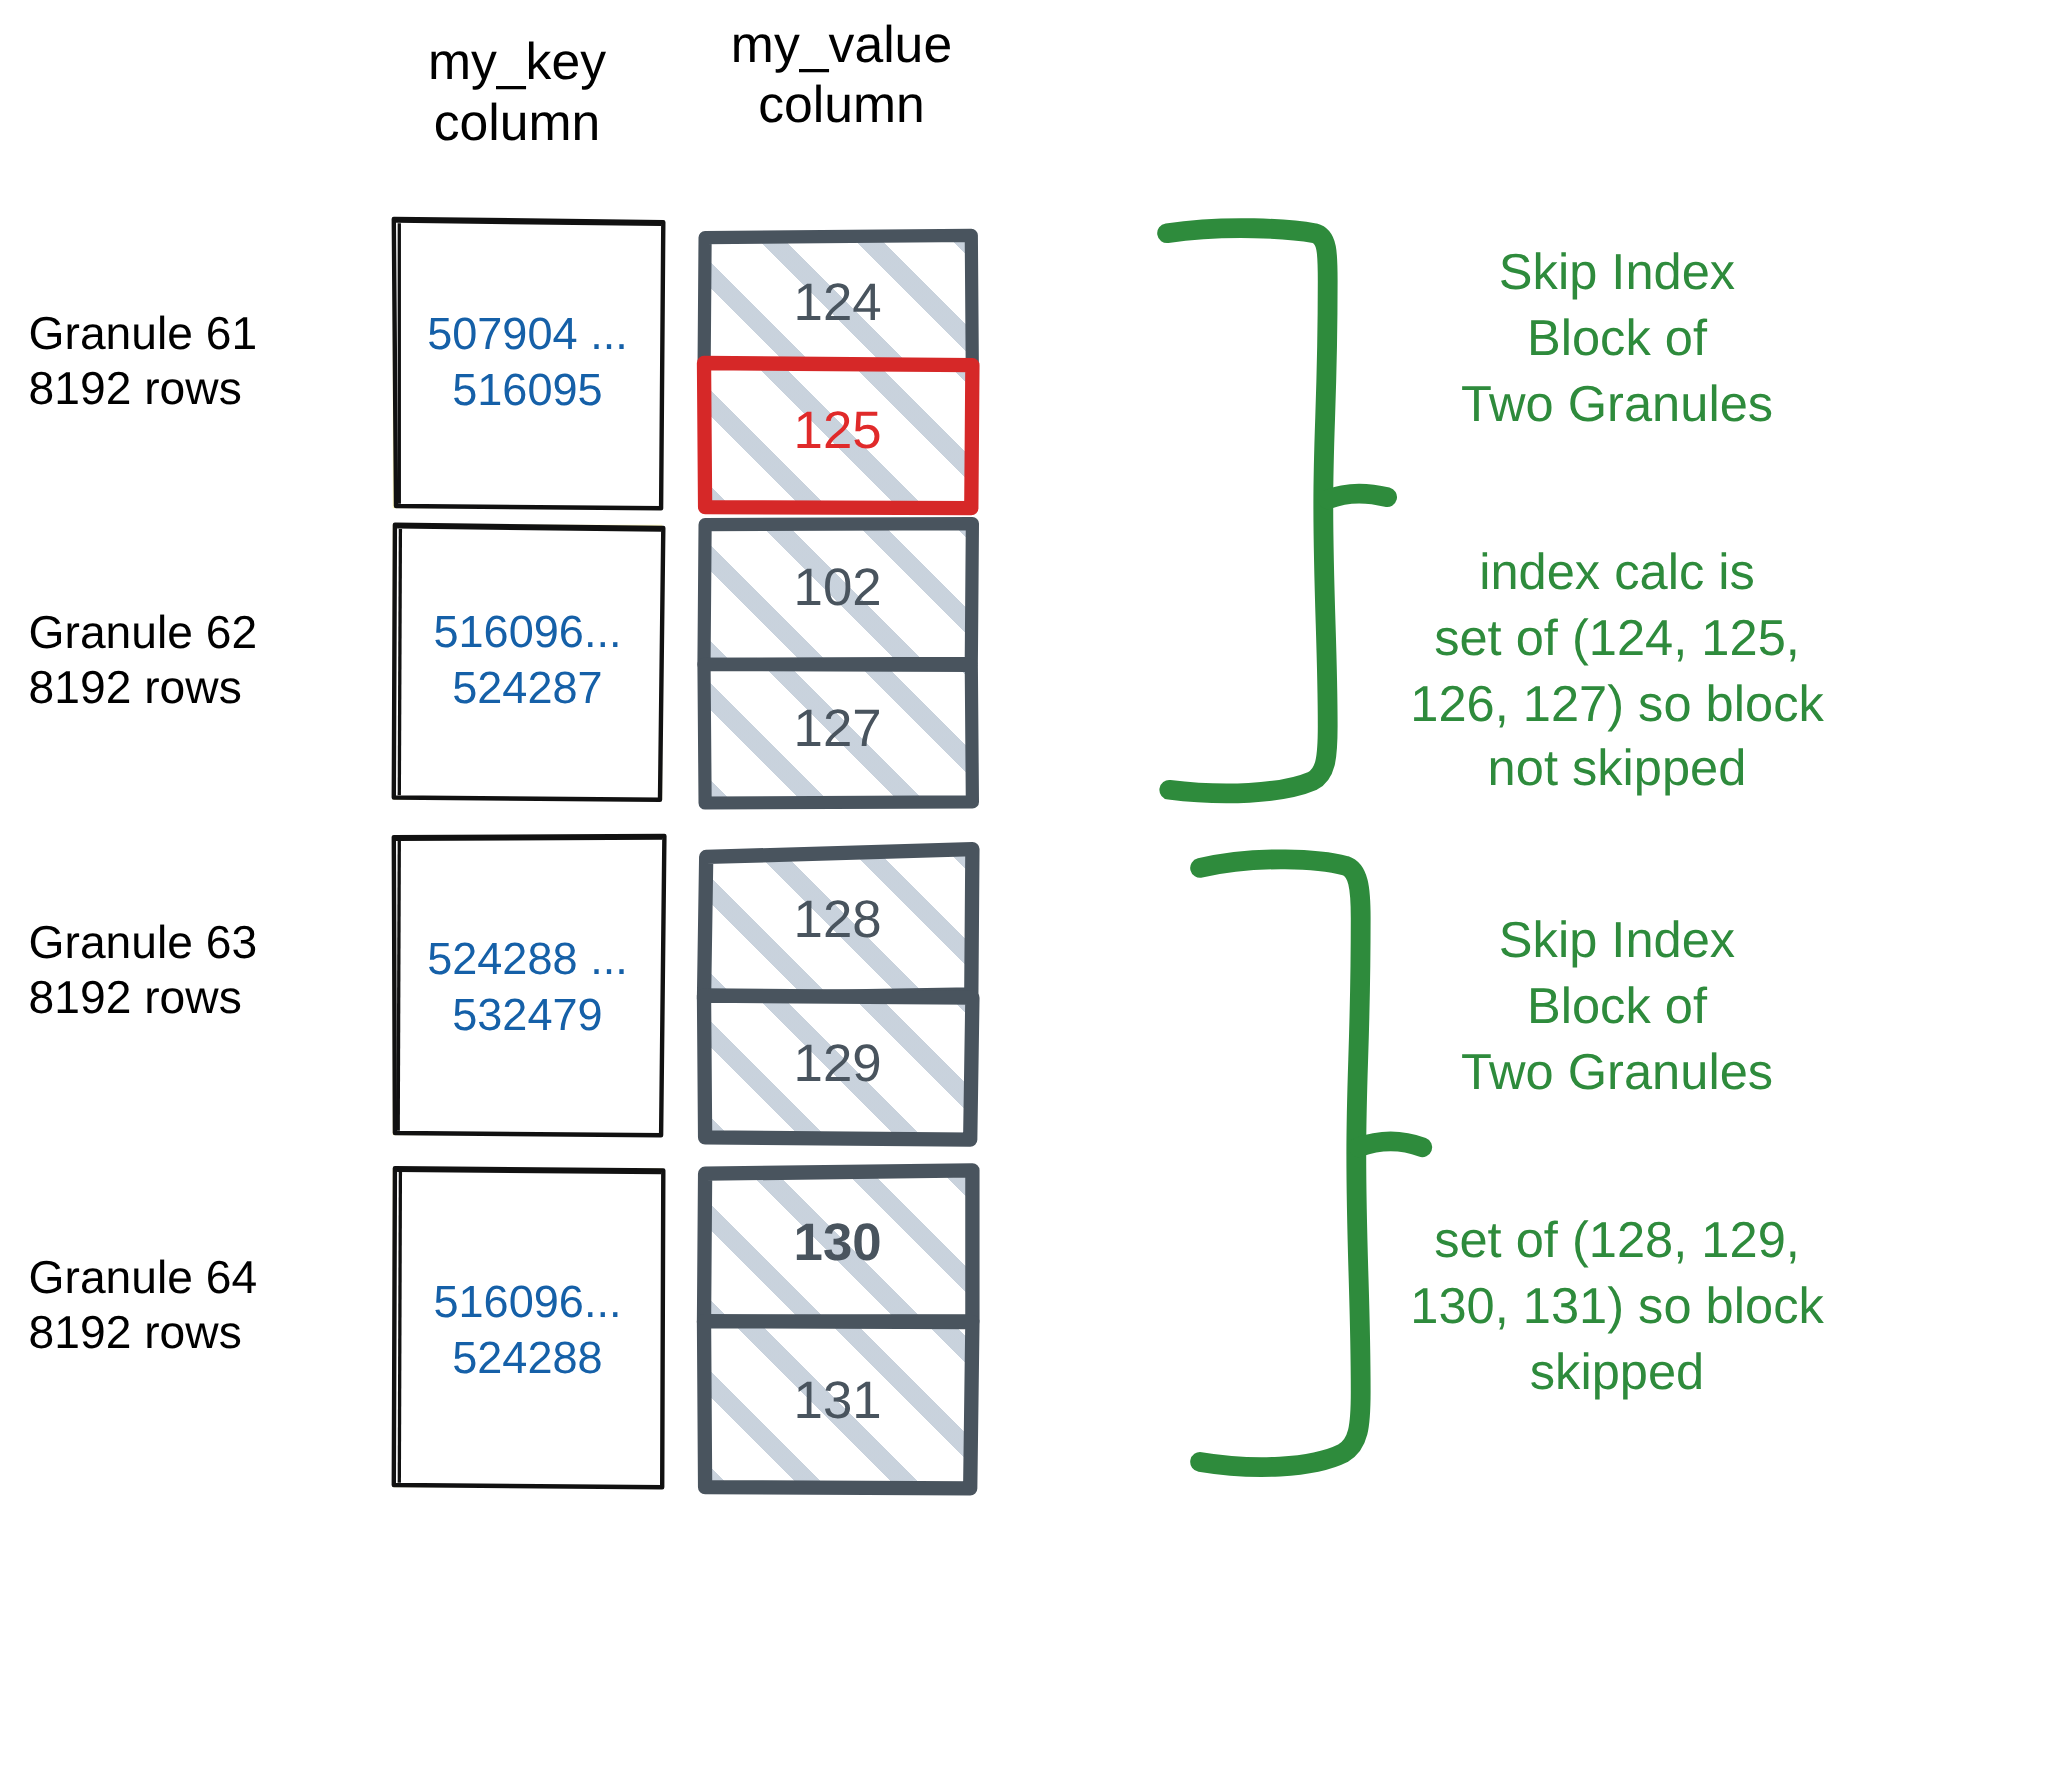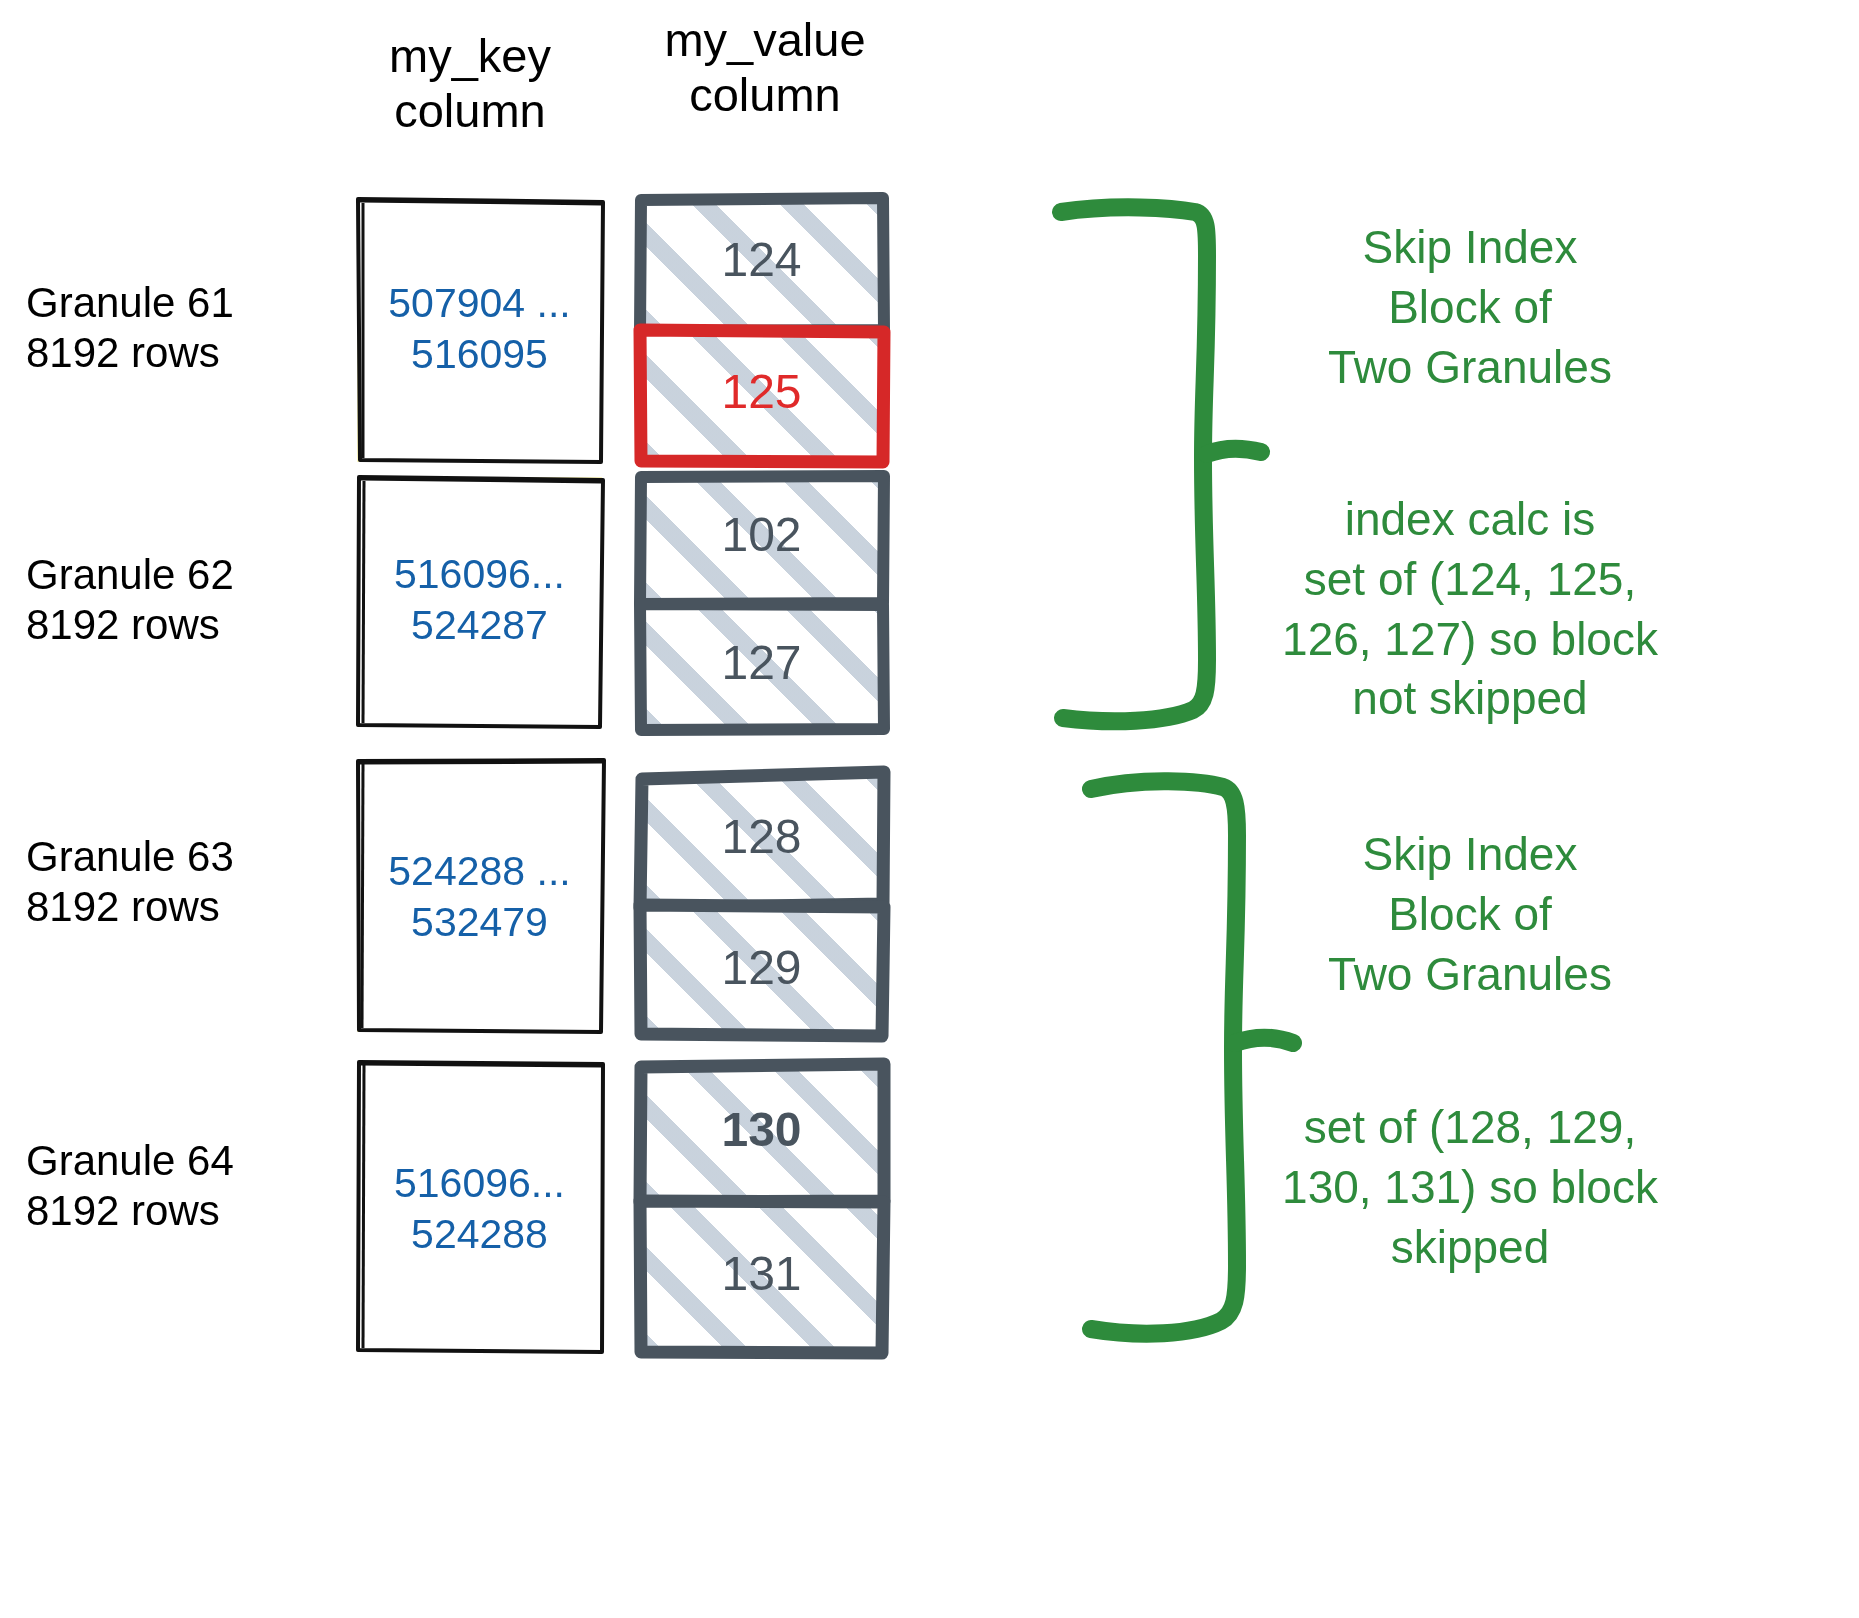--- a/index.html
+++ b/index.html
@@ -125,21 +125,21 @@
 <div class="key-box" style="top:200px; height:262px;">
   <svg class="frame" viewBox="0 0 265 282" preserveAspectRatio="none">
     <path d="M11,9 L256,12 L254,272 L13,270 Z" fill="#ffffff" stroke="#111111" stroke-width="4" stroke-linejoin="round"></path>
     <path d="M16,13 L16,268" fill="none" stroke="#111111" stroke-width="3"></path>
     <path d="M13,11 L254,14" fill="none" stroke="#111111" stroke-width="3"></path>
   </svg>
   <div class="key-text" style="top:78px;">507904 ...
 516095</div>
 </div>
 
-<div class="val-cell" style="top:200px; height:128px;">
+<div class="val-cell" style="top:216px; height:128px;">
   <svg class="vframe" viewBox="0 0 267 152" preserveAspectRatio="none">
     <path d="M13,12 L255,10 L256,142 L12,143 Z" fill="none" stroke="#49545e" stroke-width="12" stroke-linejoin="round" stroke-linecap="round"></path>
   </svg>
   <div class="val-num" style="top:32px;">124</div>
 </div>
 
 <div class="val-cell highlight" style="top:332px; height:128px;">
   <svg class="vframe" viewBox="0 0 267 152" preserveAspectRatio="none">
     <path d="M12,10 L256,12 L255,142 L13,141 Z" fill="none" stroke="#d62828" stroke-width="13" stroke-linejoin="round" stroke-linecap="round"></path>
   </svg>

